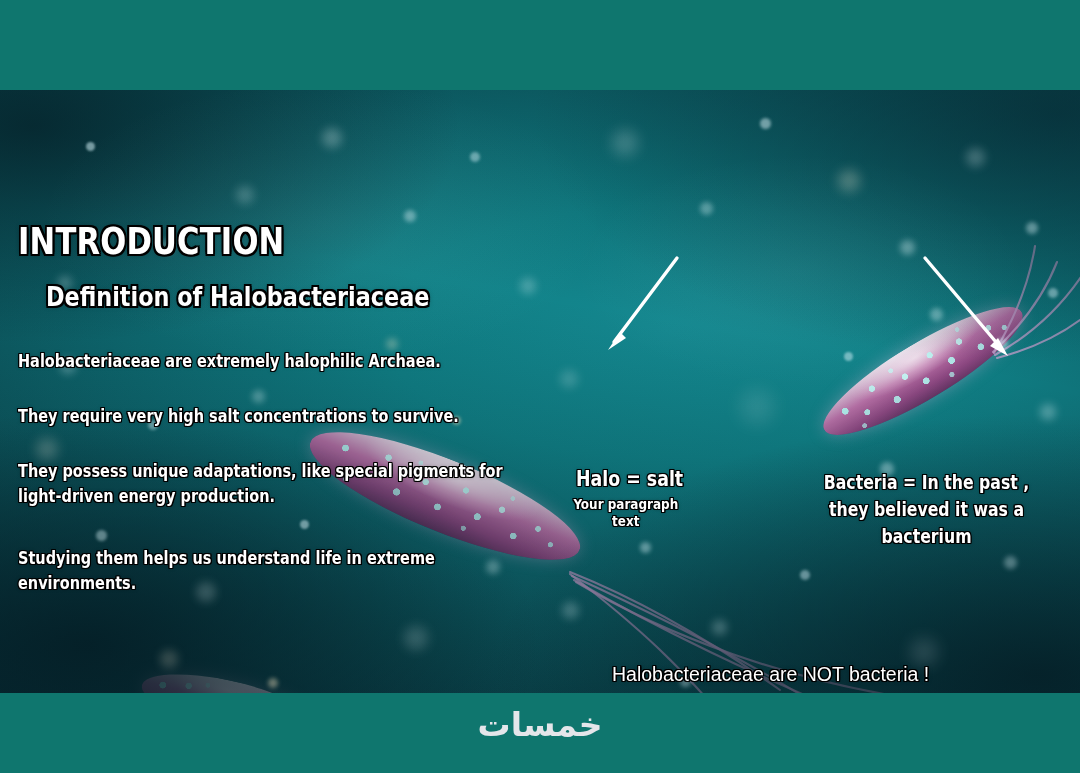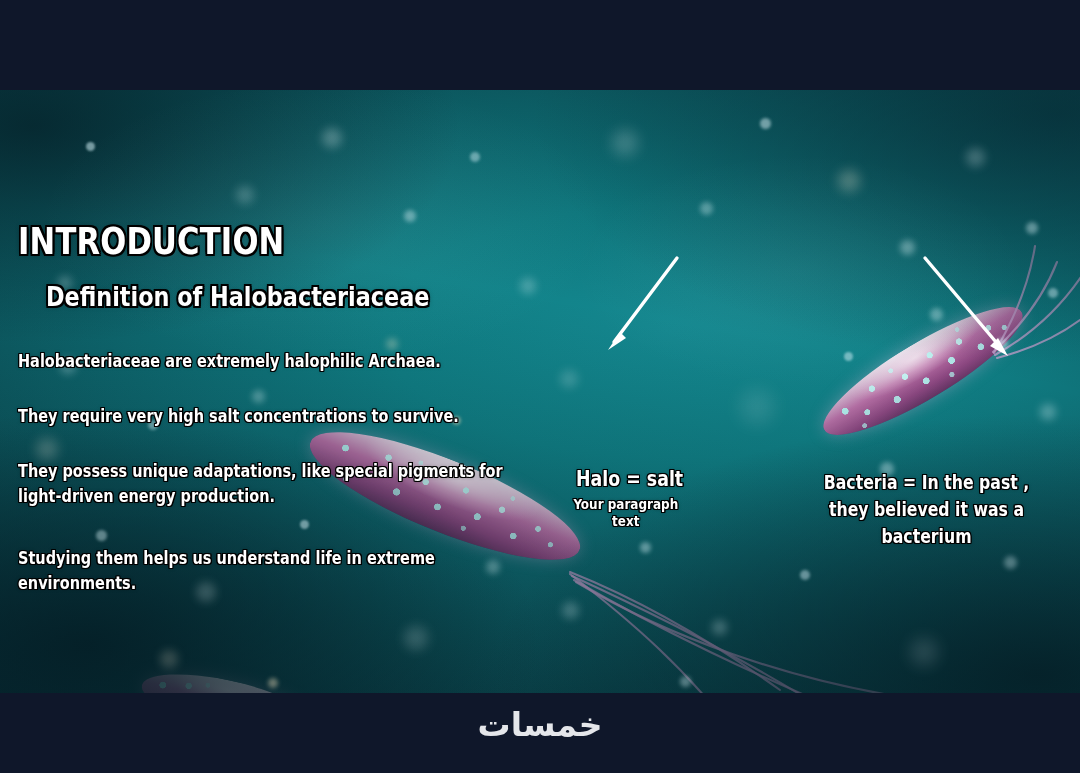--- a/index.html
+++ b/index.html
@@ -3,21 +3,21 @@
 <meta charset="utf-8">
 <style>
   html,body{margin:0;padding:0;}
   body{
     width:1080px;height:773px;
     background:#f1f2f5;
     font-family:"Liberation Sans", sans-serif;
     overflow:hidden;
     position:relative;
   }
-  #page{position:absolute;inset:0;background:#0f172a;}
+  #page{position:absolute;inset:0;background:#0f766e;}
 
   
   .slide{
     position:absolute;left:0;top:90px;width:1080px;height:603px;
     overflow:hidden;
     background:#0e4c52;
   }
 
   
   .bg-base{
@@ -250,18 +250,19 @@
     <div id="b2" class="body-line outlined-thin cond">They require very high salt concentrations to survive.</div>
     <div id="b3" class="body-line outlined-thin cond">They possess unique adaptations, like special pigments for light-driven energy production.</div>
     <div id="b4" class="body-line outlined-thin cond">Studying them helps us understand life in extreme environments.</div>
 
 
     <div id="halo-label" class="outlined-thin cond">Halo = salt</div>
     <div id="halo-placeholder" class="outlined-thin cond">Your paragraph text</div>
 
     <div id="bacteria-note" class="outlined-thin cond">Bacteria = In the past , they believed it was a bacterium</div>
 
+    <div id="not-bacteria" class="outlined-thin">Halobacteriaceae are NOT  bacteria !</div>
 
   </div>
 
   <div id="watermark">خمسات</div>
 
 </div>
 
 </body></html>

